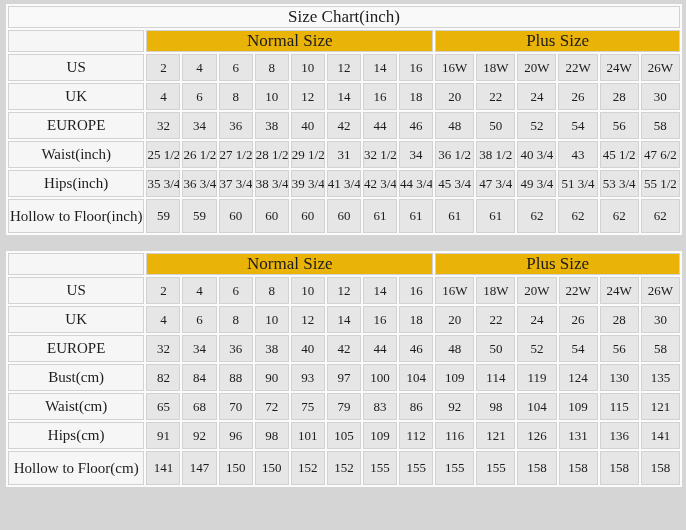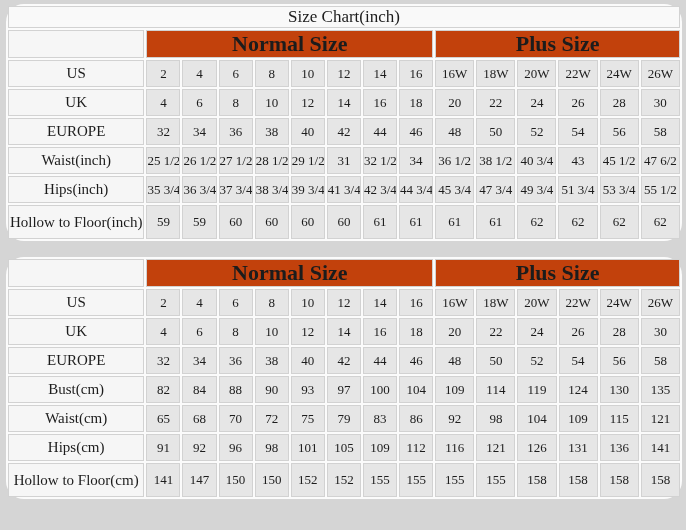--- a/index.html
+++ b/index.html
@@ -13,21 +13,20 @@
     width: 686px;
     box-sizing: border-box;
     padding: 4px 2px 8px 6px;
   }
   table.size-chart {
     border-collapse: separate;
     border-spacing: 2px;
     background: #fbfbfb;
     table-layout: fixed;
     width: 676px;
-    border-radius: 18px;
   }
   table.size-chart + table.size-chart {
     margin-top: 16px;
   }
   col.c-label { width: 136px; }
   col.c-n { width: 34px; }
   col.c-p { width: 39px; }
   th, td {
     box-sizing: border-box;
     font-weight: normal;
@@ -37,24 +36,23 @@
     padding: 0;
     overflow: hidden;
     white-space: nowrap;
   }
   tr.title-row th {
     background: #f9f9f9;
     font-size: 17px;
     height: 21px;
   }
   tr.group-row th.group {
-    background: #c2410c;
-    font-size: 22px;
+    background: #eab308;
+    font-size: 17px;
     height: 21px;
-    font-weight: bold;
   }
   tr.group-row th.corner {
     background: #f6f6f6;
   }
   tbody th.label {
     background: #f6f6f6;
     font-size: 15px;
     height: 27px;
   }
   tbody td {

